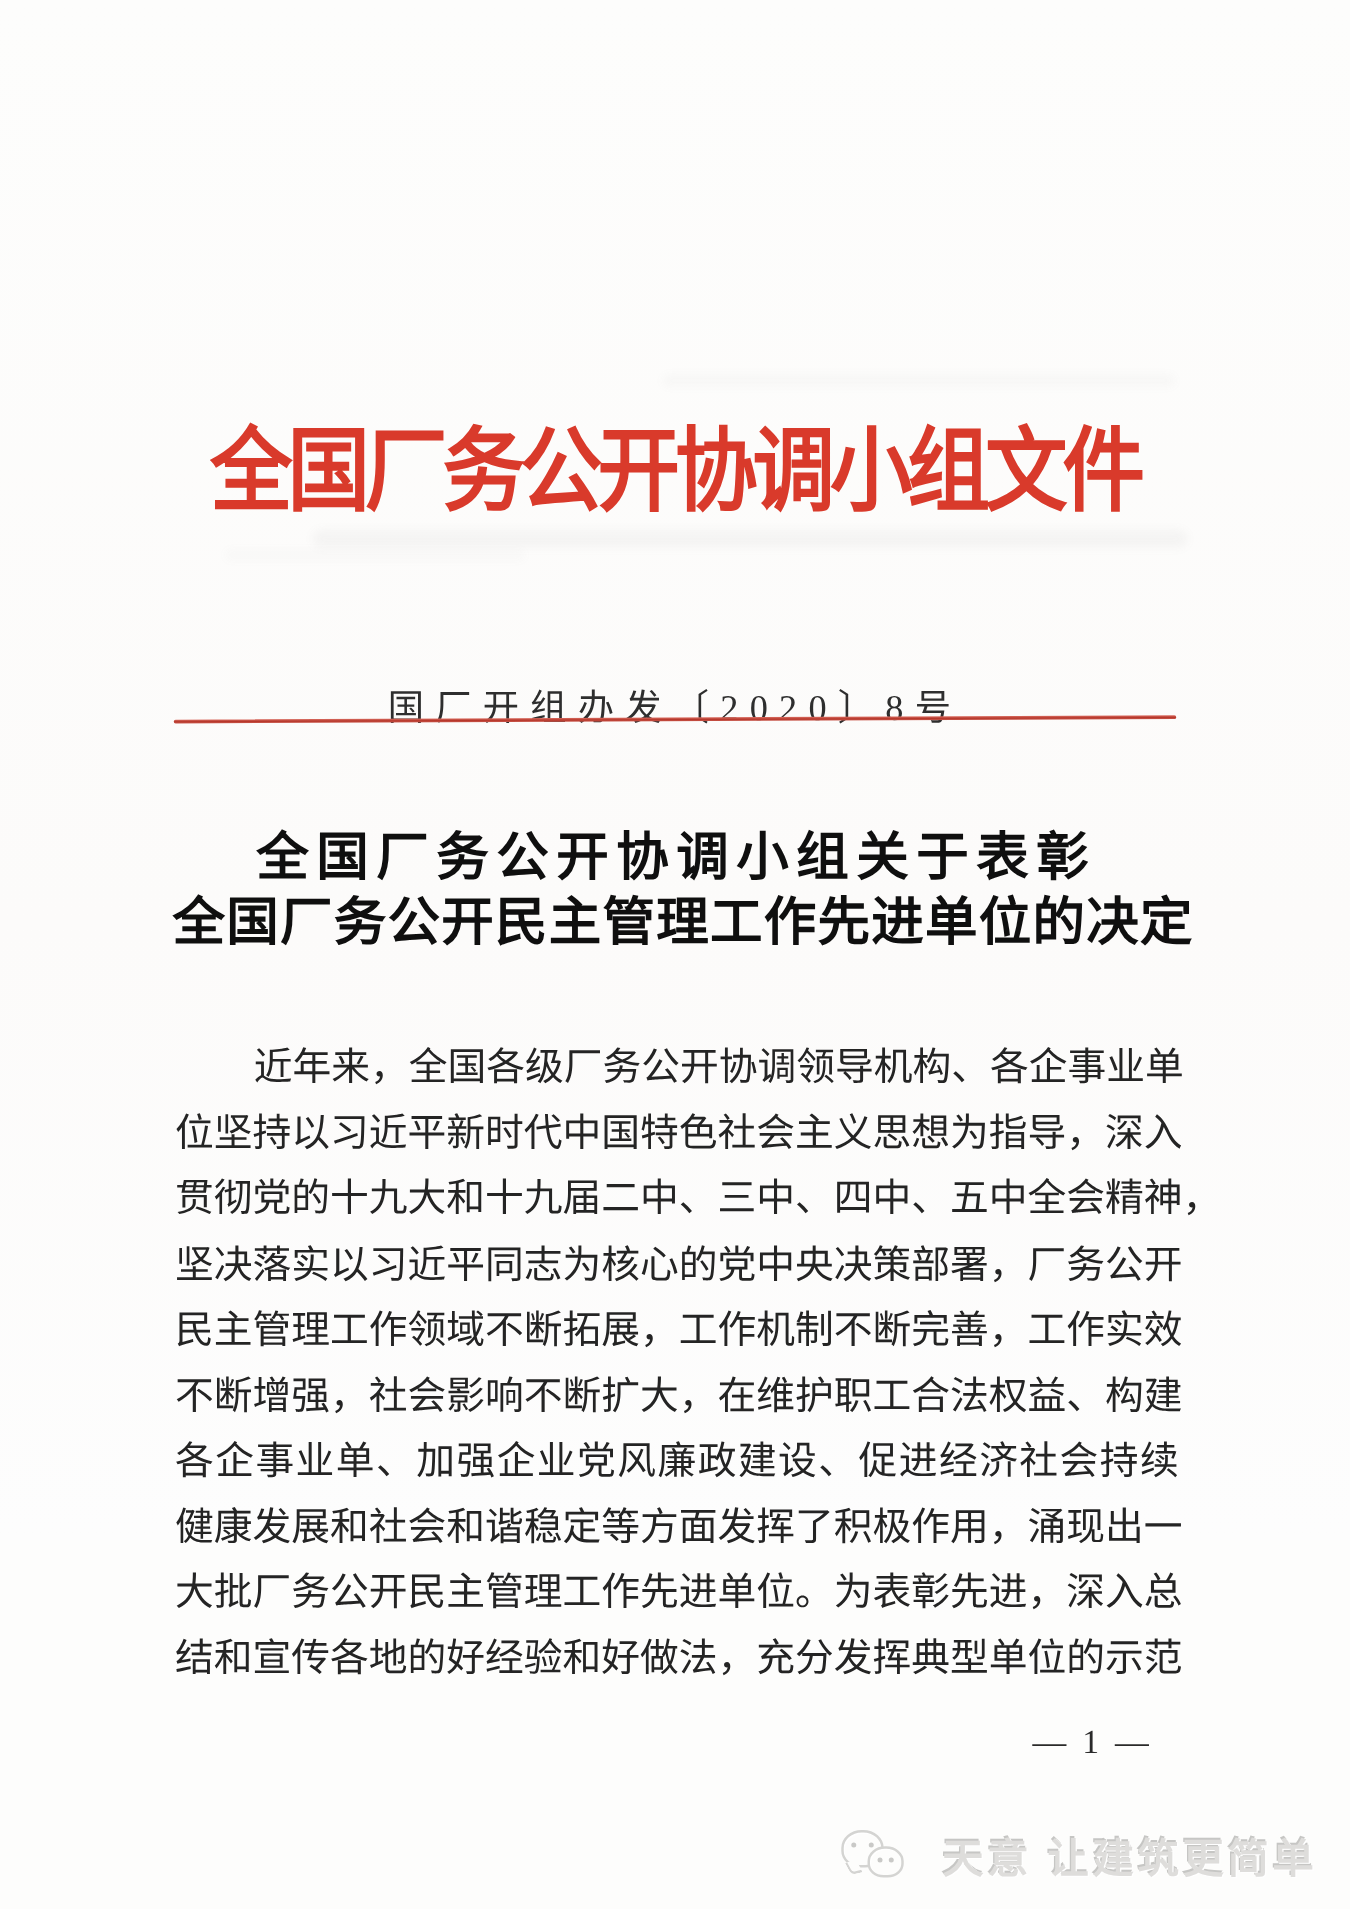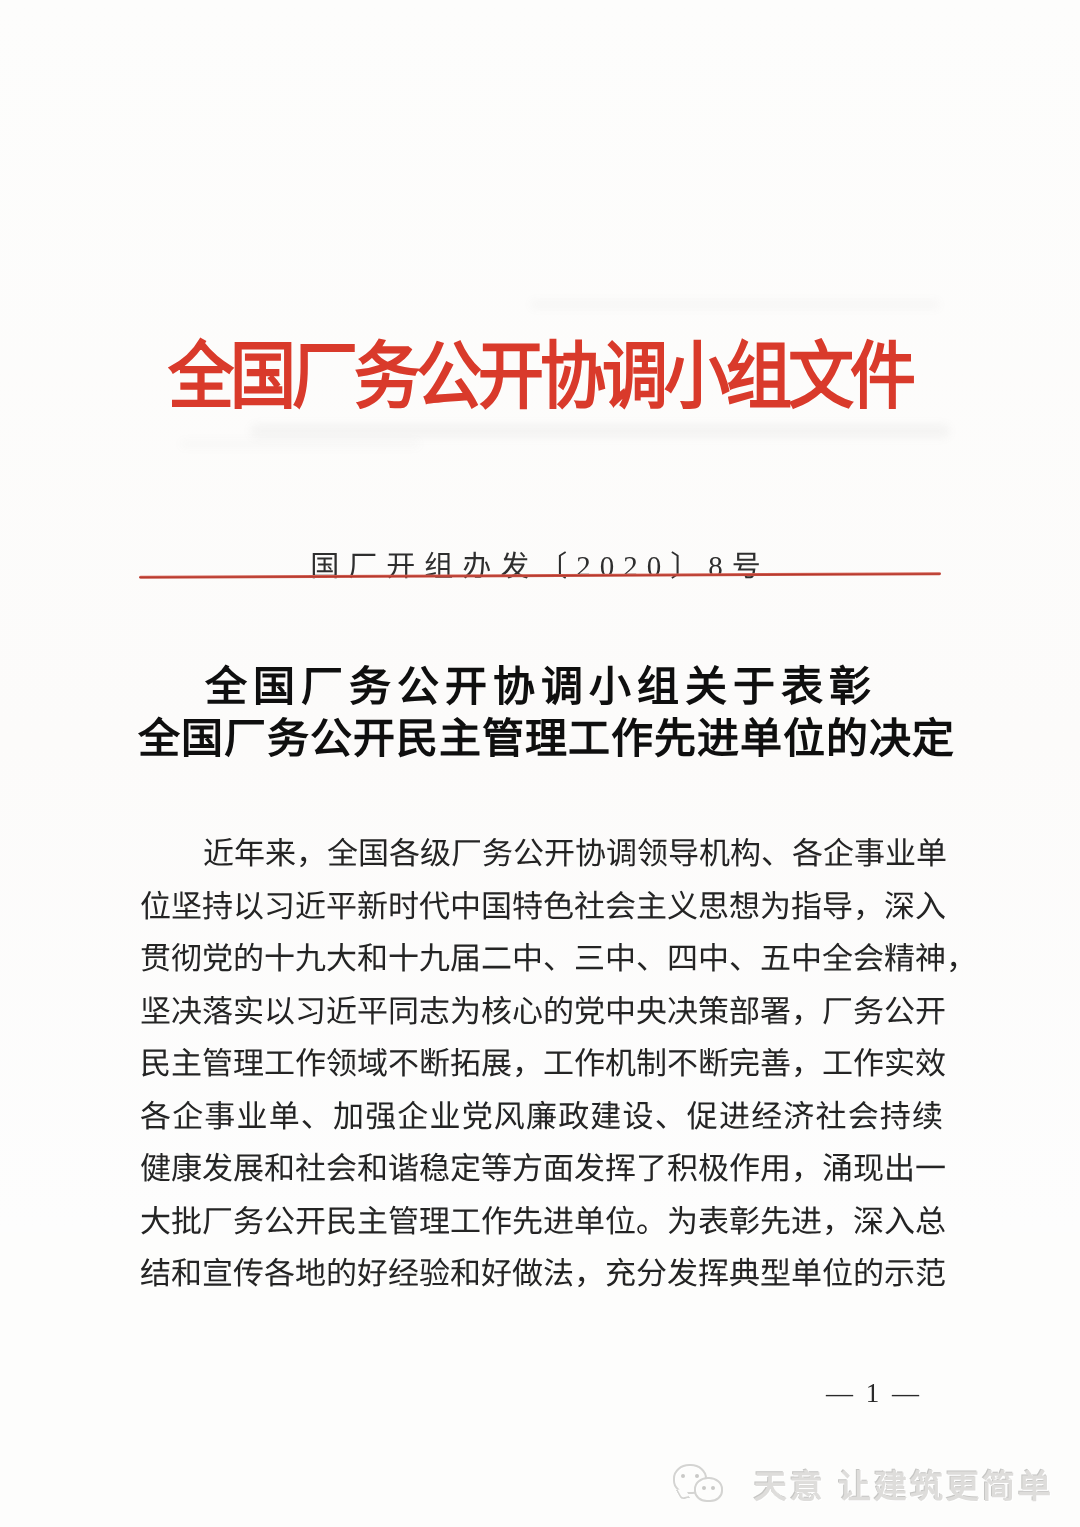--- a/index.html
+++ b/index.html
@@ -171,20 +171,21 @@
     <div class="title-line">全国厂务公开协调小组关于表彰</div>
     <div class="title-line">全国厂务公开民主管理工作先进单位的决定</div>
   </div>
 
   <div class="body-text">
     <div class="body-line indent">近年来，全国各级厂务公开协调领导机构、各企事业单</div>
     <div class="body-line">位坚持以习近平新时代中国特色社会主义思想为指导，深入</div>
     <div class="body-line">贯彻党的十九大和十九届二中、三中、四中、五中全会精神，</div>
     <div class="body-line">坚决落实以习近平同志为核心的党中央决策部署，厂务公开</div>
     <div class="body-line">民主管理工作领域不断拓展，工作机制不断完善，工作实效</div>
+    <div class="body-line">不断增强，社会影响不断扩大，在维护职工合法权益、构建</div>
     <div class="body-line">各企事业单、加强企业党风廉政建设、促进经济社会持续</div>
     <div class="body-line">健康发展和社会和谐稳定等方面发挥了积极作用，涌现出一</div>
     <div class="body-line">大批厂务公开民主管理工作先进单位。为表彰先进，深入总</div>
     <div class="body-line">结和宣传各地的好经验和好做法，充分发挥典型单位的示范</div>
   </div>
 
   <div class="page-number">— 1 —</div>
 
   <div class="watermark">
     <span class="wm-icon">

